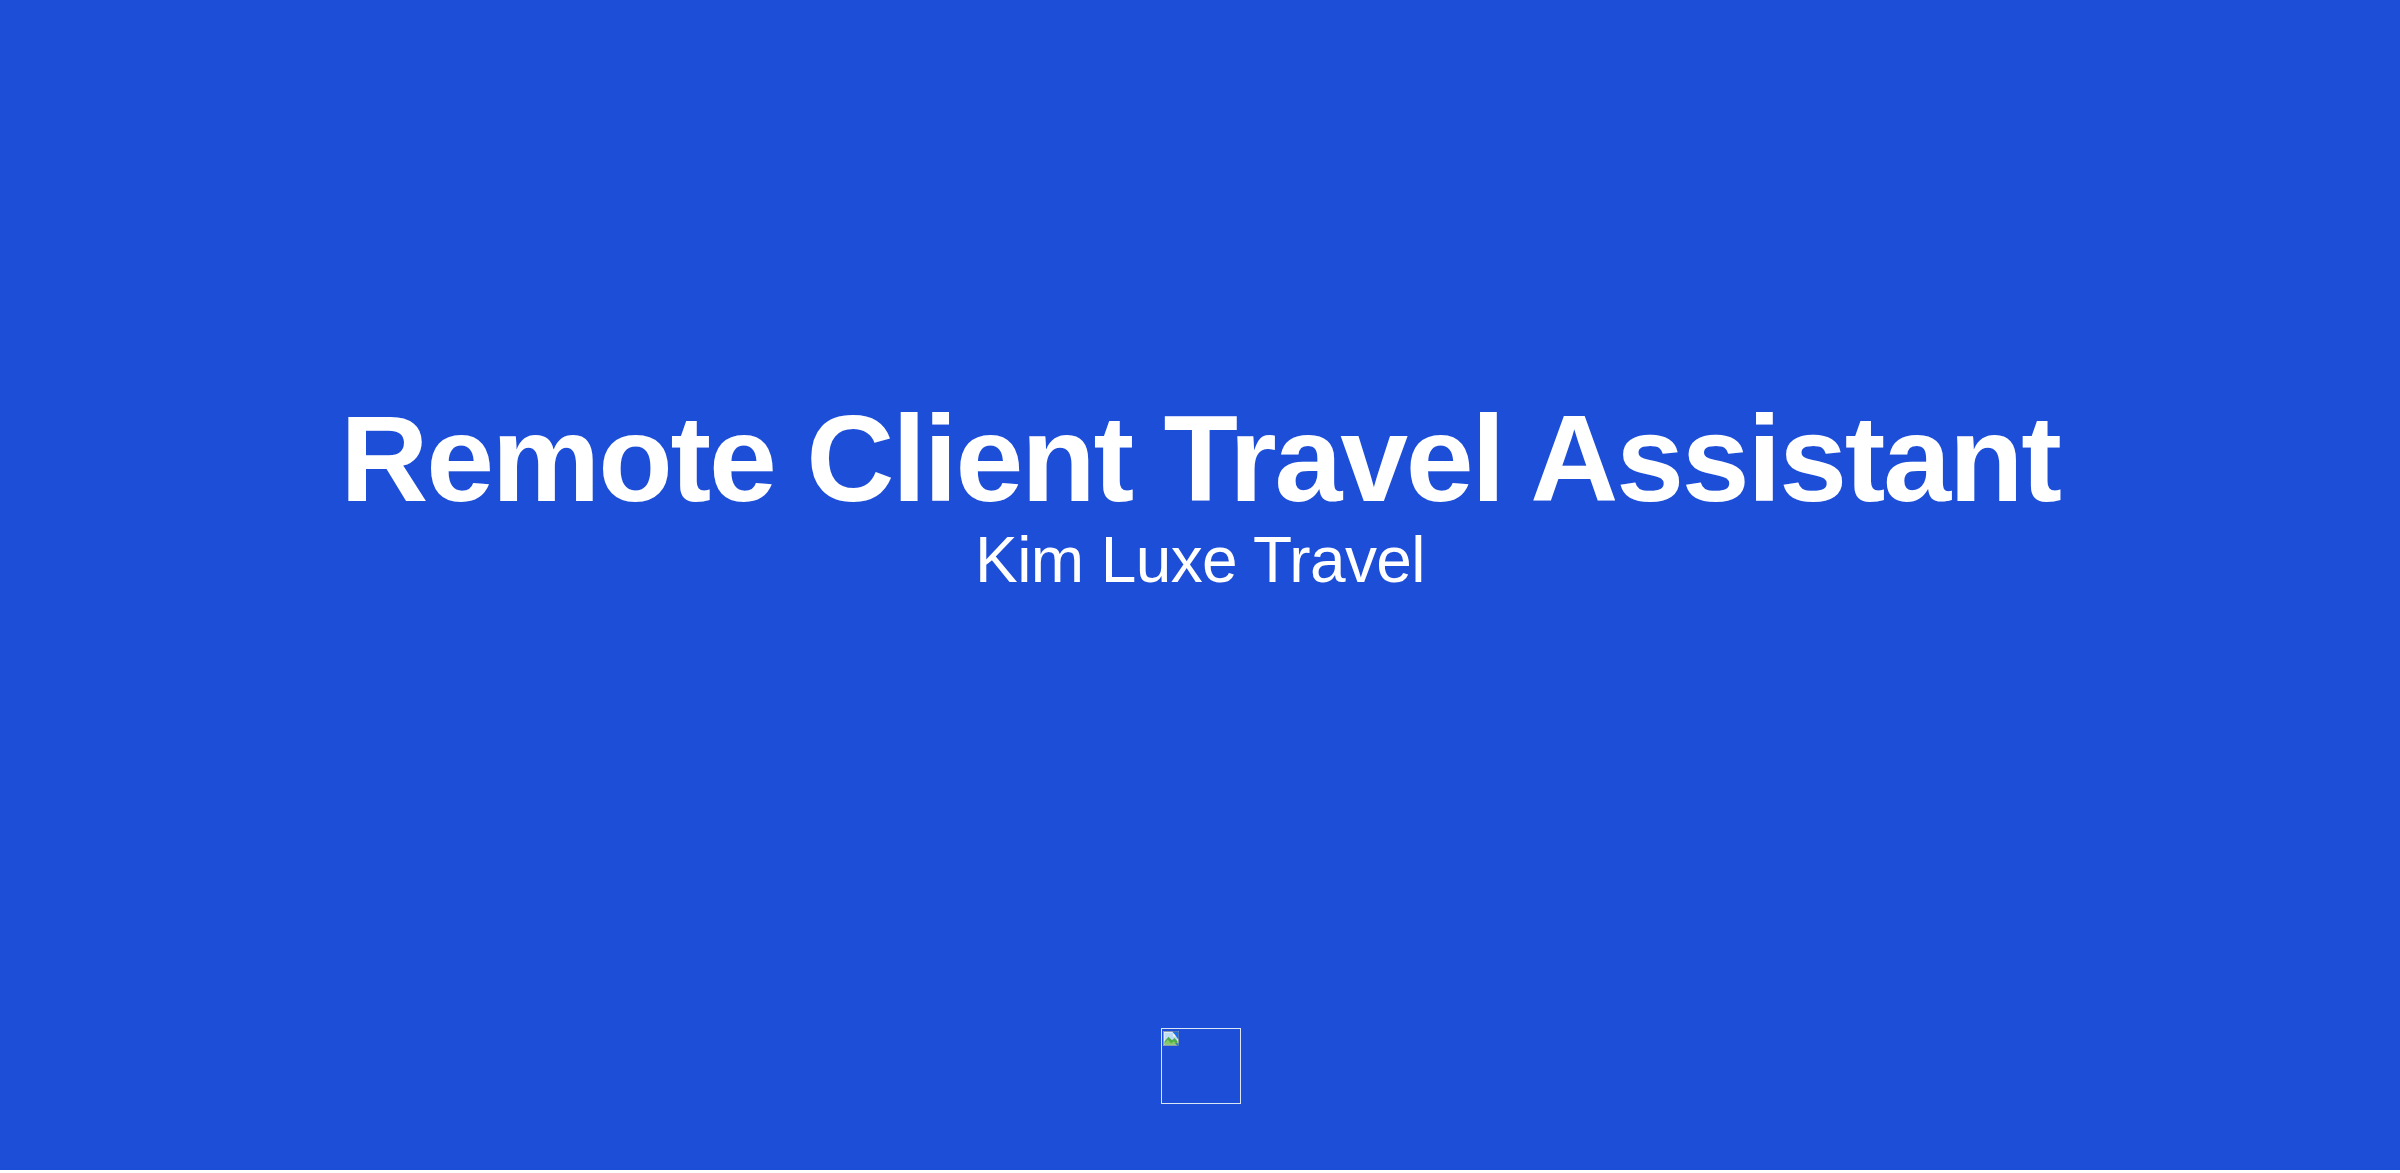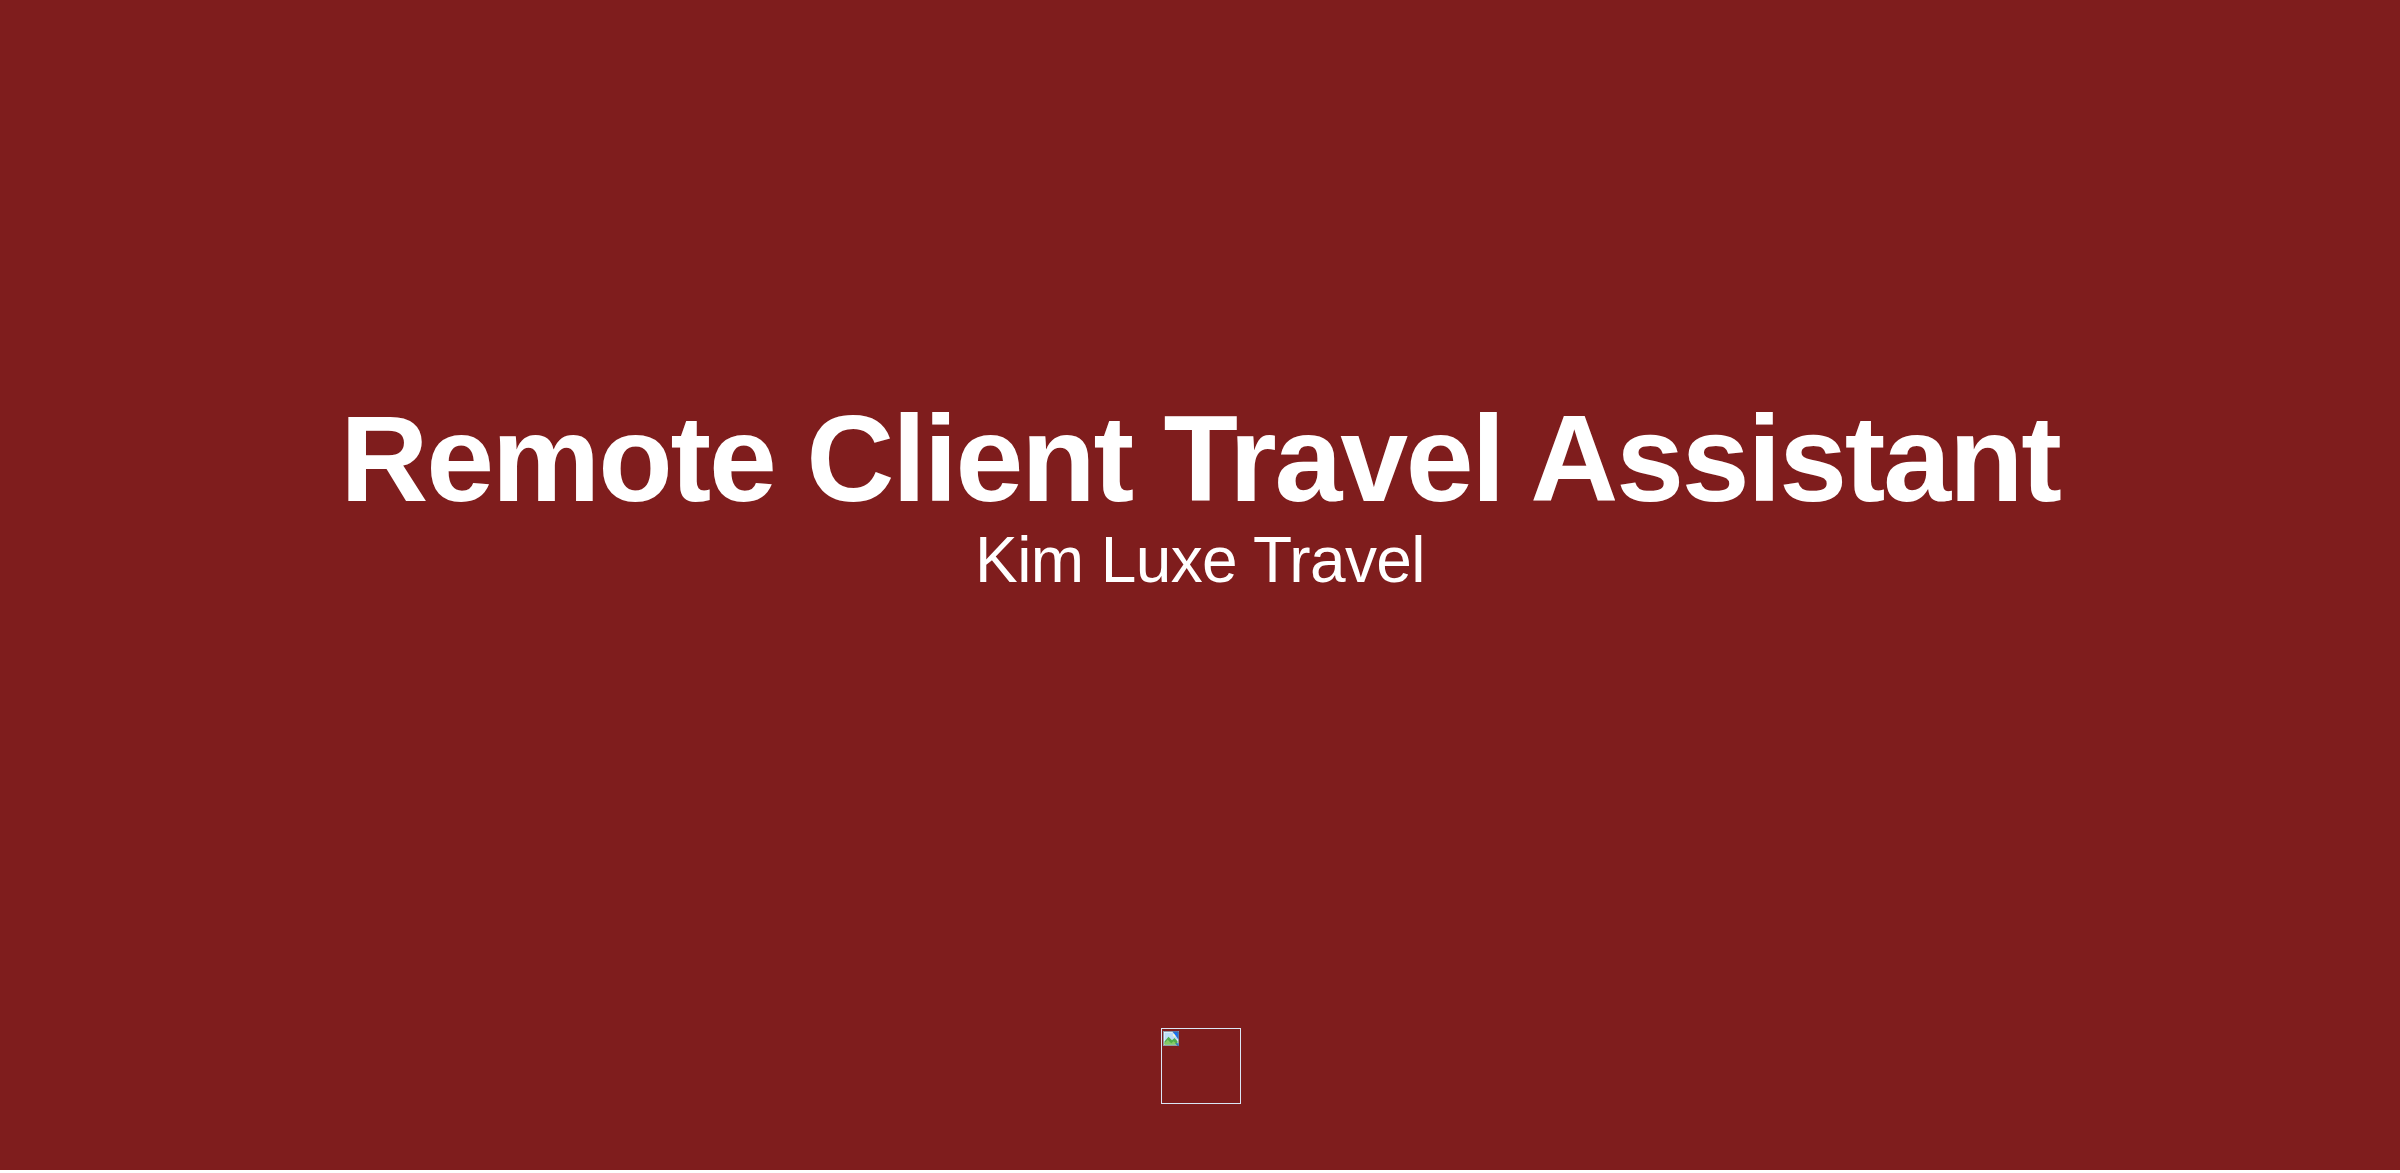--- a/index.html
+++ b/index.html
@@ -16,21 +16,21 @@
     -webkit-font-smoothing: antialiased;
   }
 
   
   .slide {
     position: absolute;
     left: 0;
     top: 0;
     width: 2400px;
     height: 1170px;
-    background: #7f1d1d;
+    background: #1d4ed8;
     overflow: hidden;
   }
 
   
   .hero {
     position: absolute;
     left: 0;
     top: 0;
     width: 2400px;
     height: 1170px;

